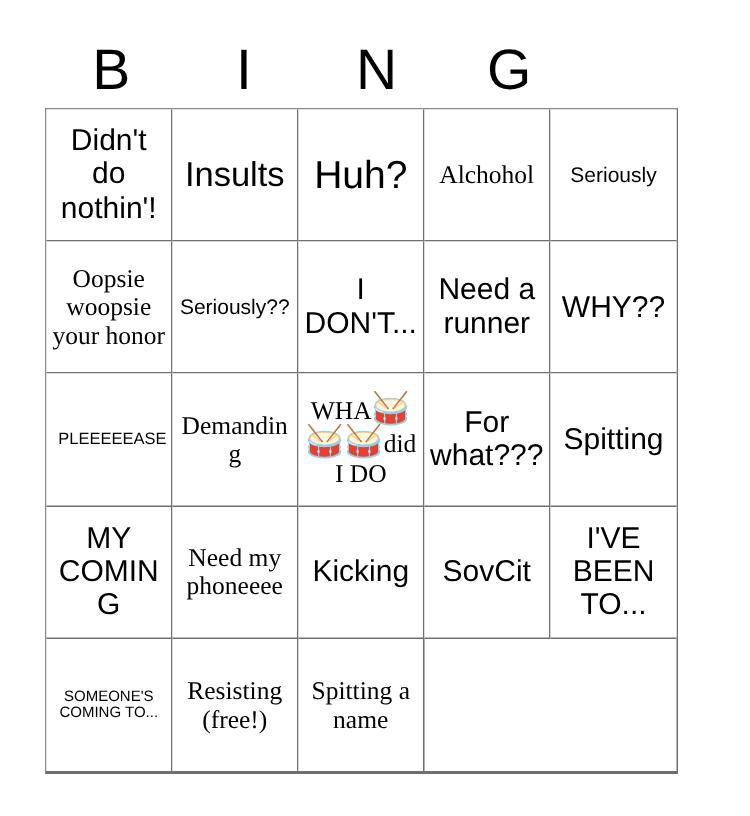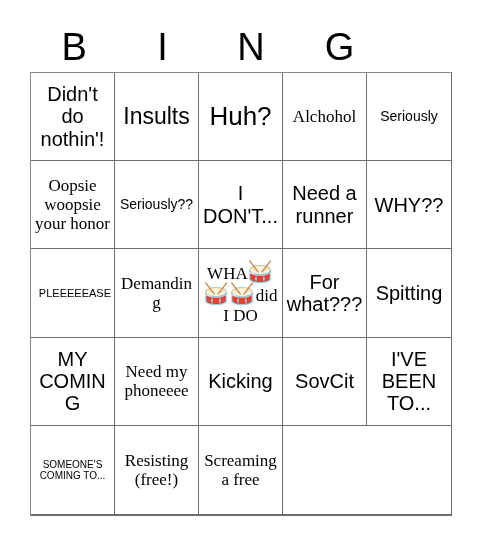--- a/index.html
+++ b/index.html
@@ -174,17 +174,17 @@
         <span class="cell-text">I'VE BEEN TO...</span>
       </div>
 
     <div class="cell fs-xxs">
         <span class="cell-text">SOMEONE'S COMING TO...</span>
       </div>
     <div class="cell fs-m">
         <span class="cell-text">Resisting (free!)</span>
       </div>
     <div class="cell fs-m">
-        <span class="cell-text">Screaming a free</span>
+        <span class="cell-text">Spitting a name</span>
       </div>
   </div>
 
 </div>
 
 </body></html>

